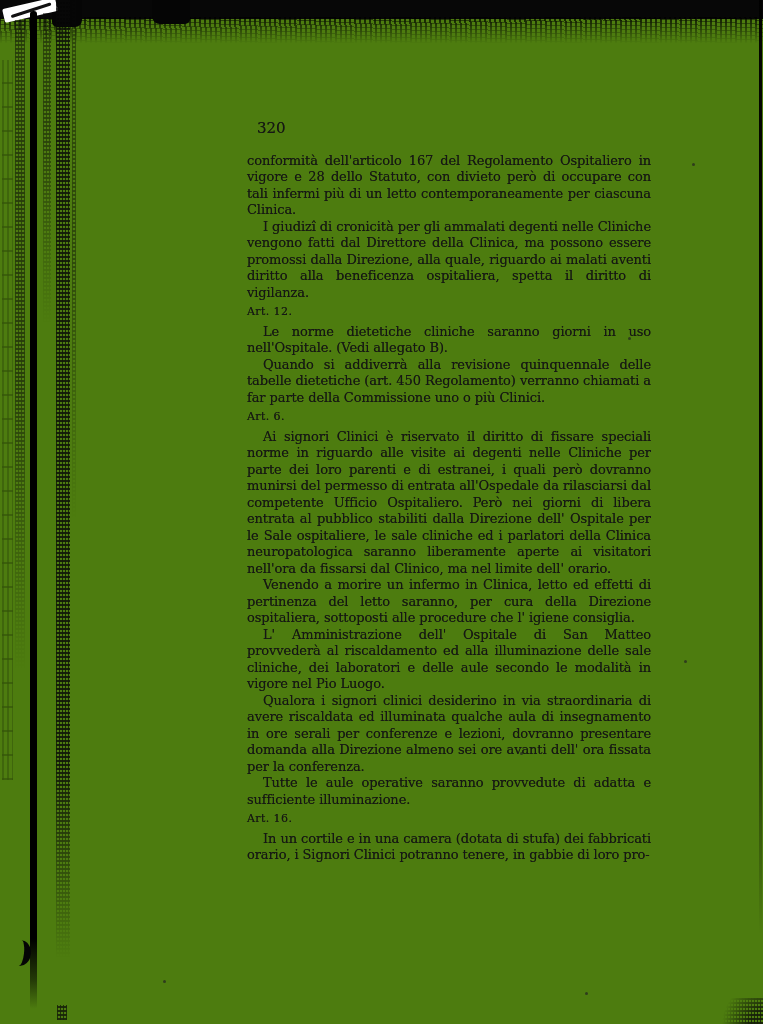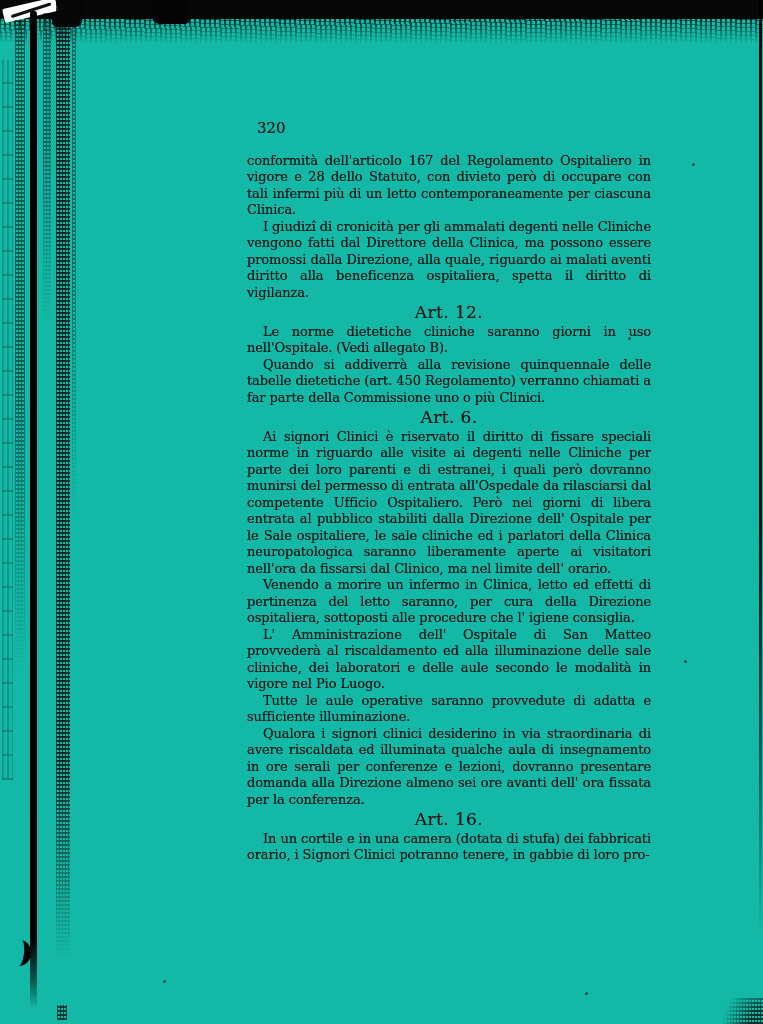--- a/index.html
+++ b/index.html
@@ -4,21 +4,21 @@
 <style>
   html, body {
     margin: 0;
     padding: 0;
     background: #e8e8e8;
   }
   .scan {
     position: relative;
     width: 763px;
     height: 1024px;
-    background: #14b8a6;
+    background: #4d7c0f;
     overflow: hidden;
     font-family: "DejaVu Serif", "Liberation Serif", serif;
   }
 
   
   .edge-top {
     position: absolute; top: 0; left: 0; right: 0; height: 19px;
     background: #070707;
   }
   .edge-top-noise {
@@ -125,23 +125,23 @@
     text-align: left;
   }
   .para {
     margin: 0;
   }
   .para.indent {
     text-indent: 16px;
   }
   .art-heading {
     margin: 3px 0 3px 0;
-    text-align: center;
+    text-align: left;
     letter-spacing: .4px;
-    font-size: 17px;
+    font-size: 11px;
   }
 </style>
 </head>
 <body>
 
 <div class="scan">
 
   <div class="edge-top"></div>
   <div class="edge-top-noise"></div>
   <div class="top-blob-a"></div>
@@ -172,19 +172,19 @@
 
     <p class="para">conformità dell'articolo 167 del Regolamento Ospitaliero in vigore e 28 dello Statuto, con divieto però di occupare con tali infermi più di un letto contemporaneamente per ciascuna Clinica.</p>
     <p class="para indent">I giudizî di cronicità per gli ammalati degenti nelle Cliniche vengono fatti dal Direttore della Clinica, ma possono essere promossi dalla Direzione, alla quale, riguardo ai malati aventi diritto alla beneficenza ospitaliera, spetta il diritto di vigilanza.</p>
     <p class="art-heading">Art. 12.</p>
     <p class="para indent">Le norme dietetiche cliniche saranno giorni in uso nell'Ospitale. (Vedi allegato B).</p>
     <p class="para indent">Quando si addiverrà alla revisione quinquennale delle tabelle dietetiche (art. 450 Regolamento) verranno chiamati a far parte della Commissione uno o più Clinici.</p>
     <p class="art-heading">Art. 6.</p>
     <p class="para indent">Ai signori Clinici è riservato il diritto di fissare speciali norme in riguardo alle visite ai degenti nelle Cliniche per parte dei loro parenti e di estranei, i quali però dovranno munirsi del permesso di entrata all'Ospedale da rilasciarsi dal competente Ufficio Ospitaliero. Però nei giorni di libera entrata al pubblico stabiliti dalla Direzione dell' Ospitale per le Sale ospitaliere, le sale cliniche ed i parlatori della Clinica neuropatologica saranno liberamente aperte ai visitatori nell'ora da fissarsi dal Clinico, ma nel limite dell' orario.</p>
     <p class="para indent">Venendo a morire un infermo in Clinica, letto ed effetti di pertinenza del letto saranno, per cura della Direzione ospitaliera, sottoposti alle procedure che l' igiene consiglia.</p>
     <p class="para indent">L' Amministrazione dell' Ospitale di San Matteo provvederà al riscaldamento ed alla illuminazione delle sale cliniche, dei laboratori e delle aule secondo le modalità in vigore nel Pio Luogo.</p>
+    <p class="para indent">Qualora i signori clinici desiderino in via straordinaria di avere riscaldata ed illuminata qualche aula di insegnamento in ore serali per conferenze e lezioni, dovranno presentare domanda alla Direzione almeno sei ore avanti dell' ora fissata per la conferenza.</p>
     <p class="para indent">Tutte le aule operative saranno provvedute di adatta e sufficiente illuminazione.</p>
-    <p class="para indent">Qualora i signori clinici desiderino in via straordinaria di avere riscaldata ed illuminata qualche aula di insegnamento in ore serali per conferenze e lezioni, dovranno presentare domanda alla Direzione almeno sei ore avanti dell' ora fissata per la conferenza.</p>
     <p class="art-heading">Art. 16.</p>
     <p class="para indent">In un cortile e in una camera (dotata di stufa) dei fabbricati orario, i Signori Clinici potranno tenere, in gabbie di loro pro-</p>
   </div>
 
 </div>
 
 </body></html>

